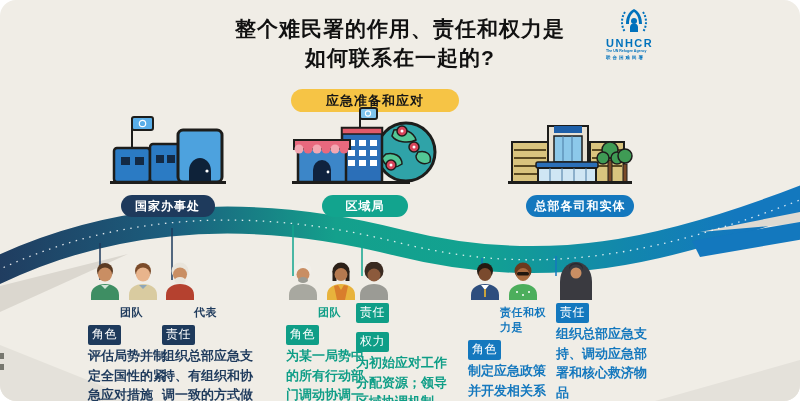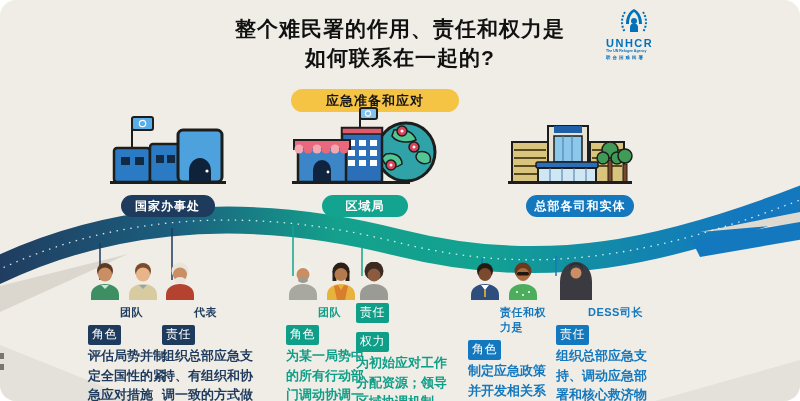--- a/index.html
+++ b/index.html
@@ -310,21 +310,20 @@
   </div>
 
   <div class="group g-blue" style="left:556px;width:98px;">
     <div class="avatars">
       <svg width="40" height="42" viewBox="0 0 40 42">
           <path d="M4 42 L4 24 C4 12 11 4 20 4 C29 4 36 12 36 24 L36 42 Z" fill="#3A3A40"></path>
           <circle cx="20" cy="15" r="5.5" fill="#C98E63"></circle>
           <path d="M13 13 C13 8 17 6.5 20 6.5 C23 6.5 27 8 27 13 L27 11 C27 7 24 5 20 5 C16 5 13 7 13 11 Z" fill="#2A2A30"></path>
         </svg>
     </div>
-    <div class="gname">DESS司长</div>
     <div class="section">
       <span class="badge">责任</span>
       <div class="gtext">组织总部应急支持、调动应急部署和核心救济物品</div>
     </div>
     <div class="section">
       <span class="badge">权力</span>
       <div class="gtext">就宣布紧急状态和需求向SET提供建议，为加强准备和响应提供指导</div>
     </div>
   </div>
 

